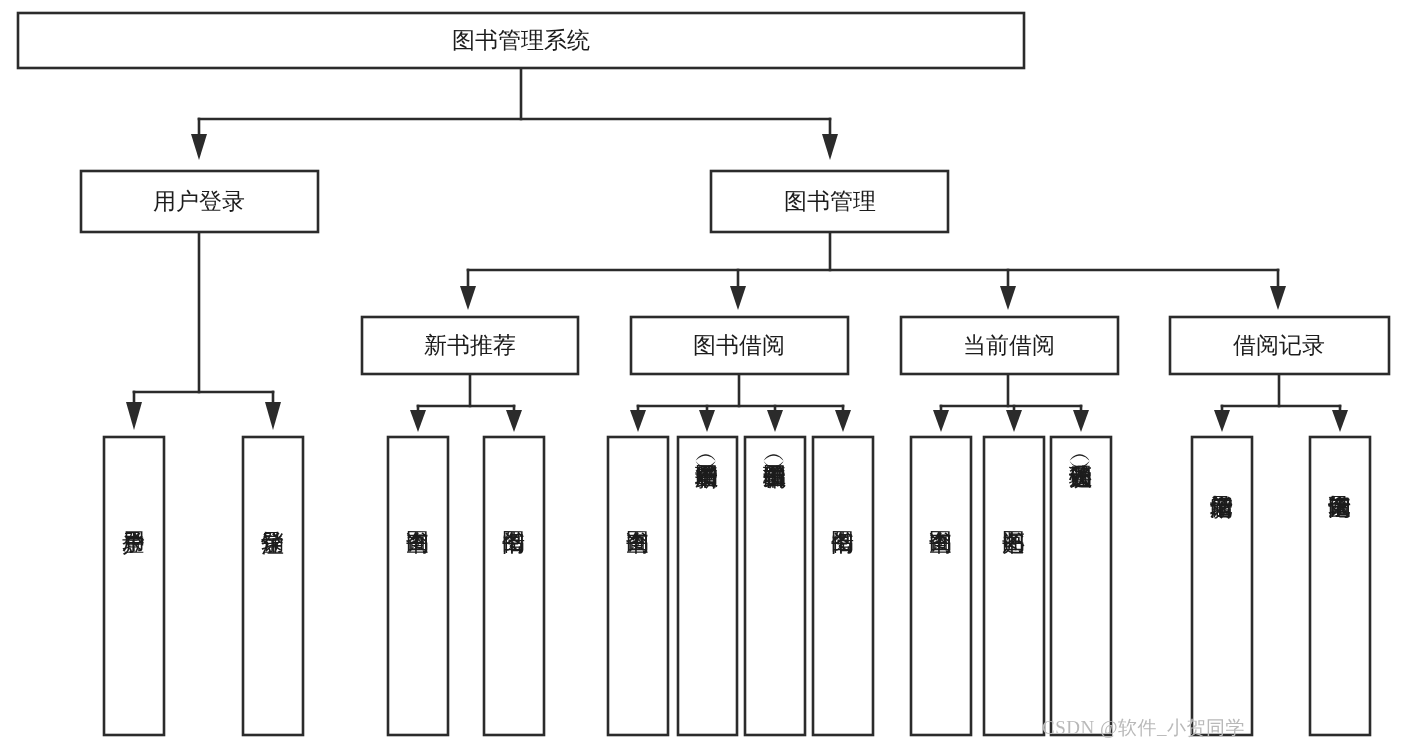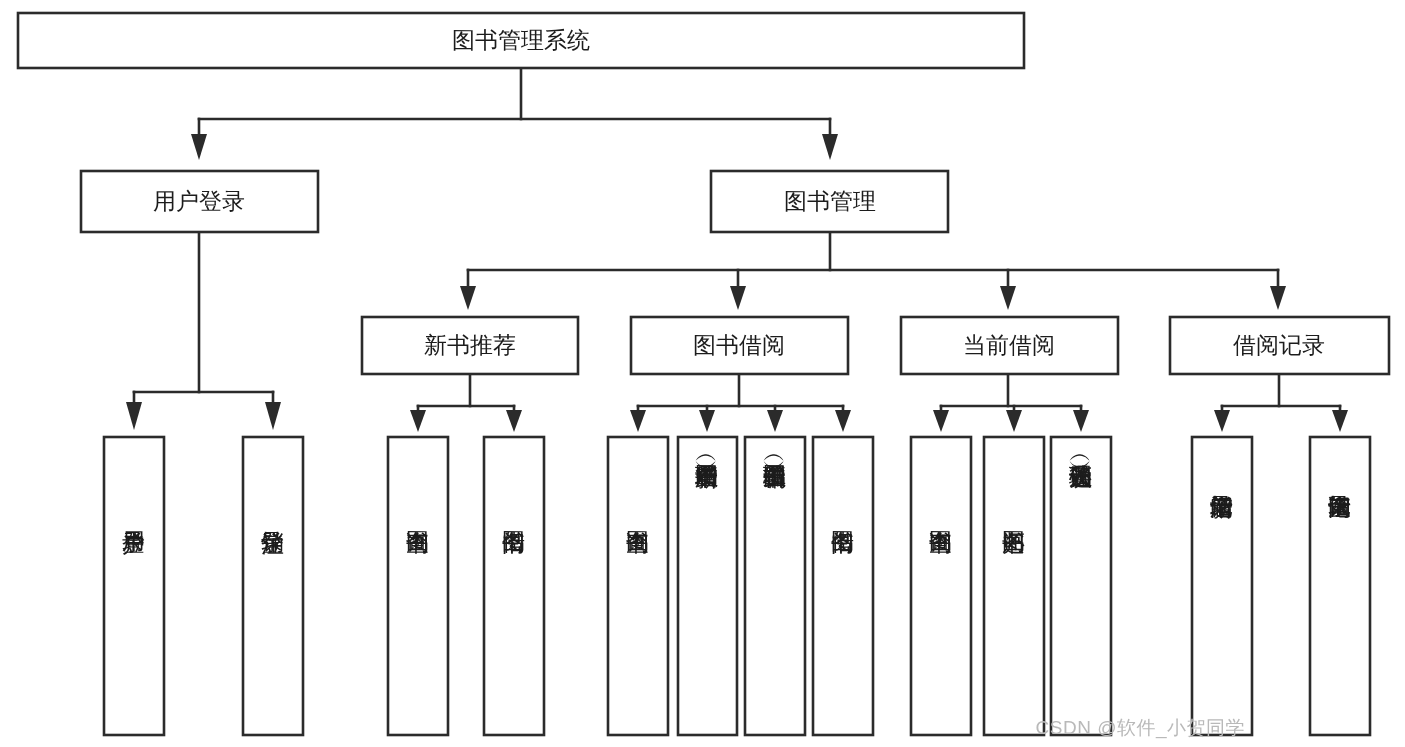--- a/index.html
+++ b/index.html
@@ -58,21 +58,21 @@
     fill: #1c1c1c;
     writing-mode: vertical-rl;
     text-orientation: upright;
     text-anchor: middle;
     white-space: pre;
   }
   .watermark {
     position: absolute;
     right: 8px;
     bottom: 6px;
-    font-family: Liberation Sans, sans-serif;
+    font-family: Liberation Serif, serif;
     font-size: 19px;
     color: #b9b9b9;
     letter-spacing: 0.5px;
     user-select: none;
     pointer-events: none;
     white-space: pre;
   }
 </style>
 </head>
 <body>

